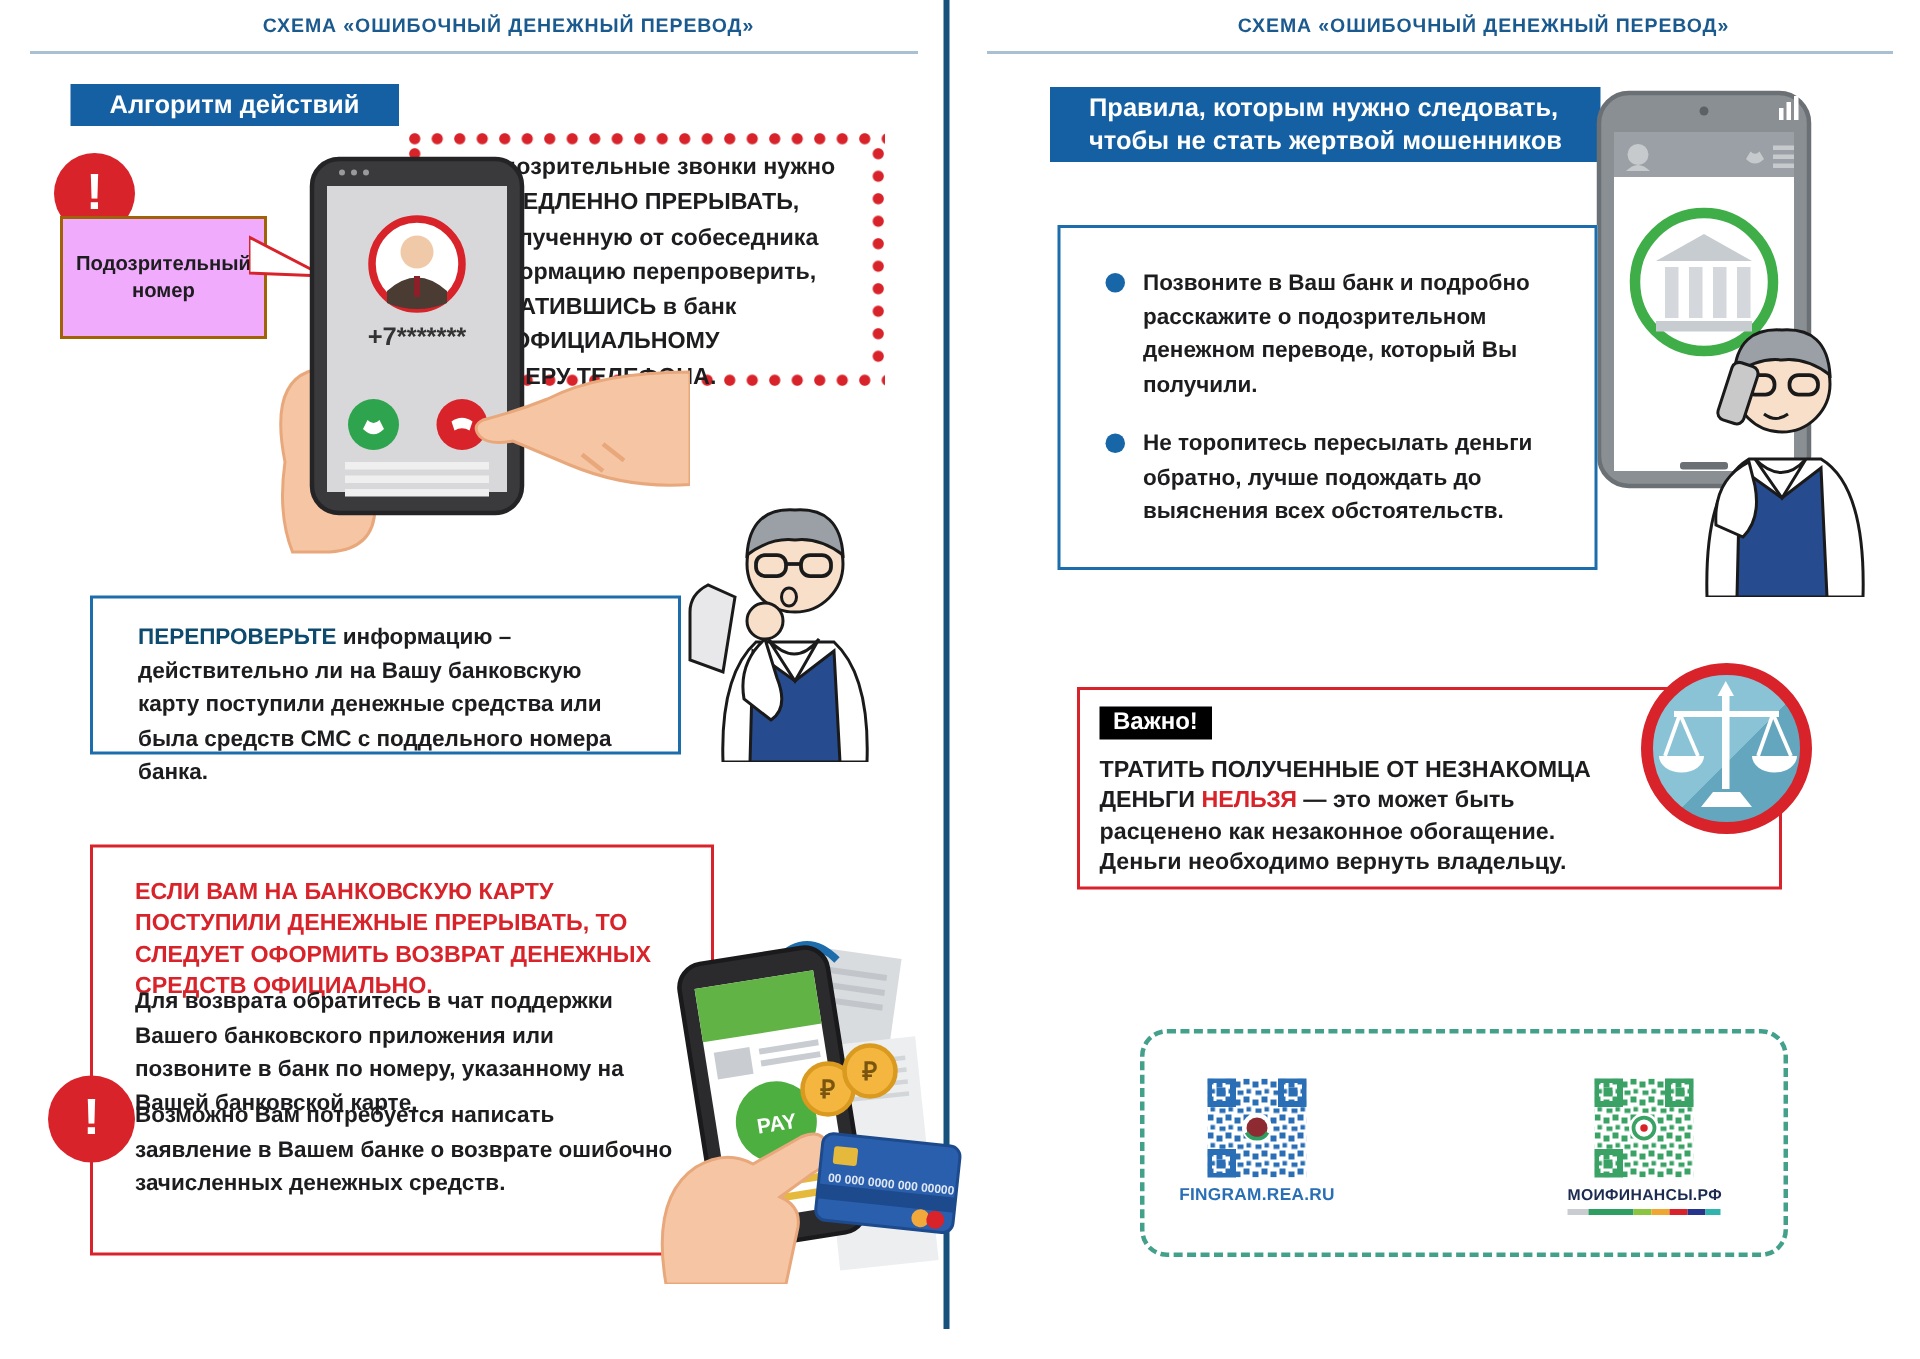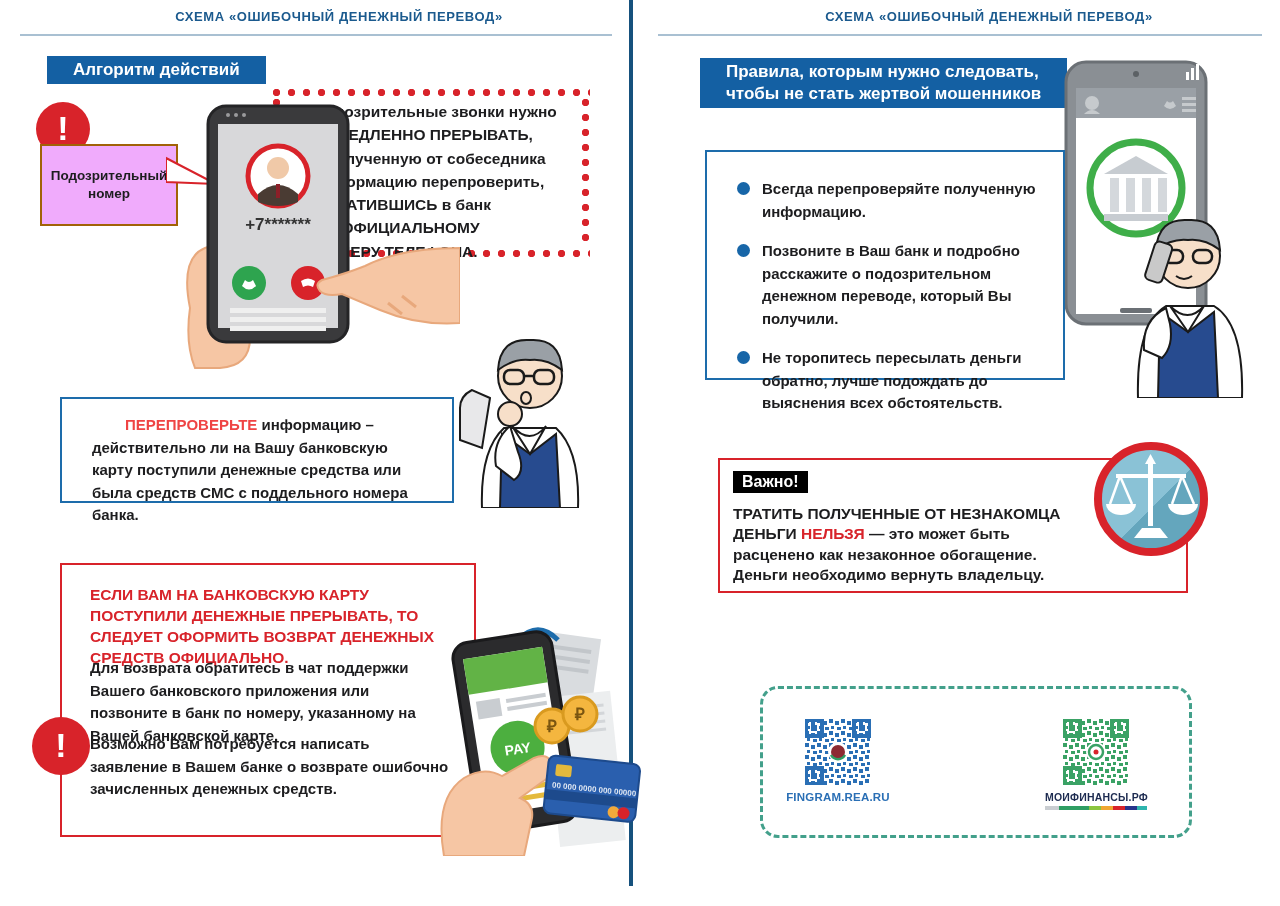--- a/index.html
+++ b/index.html
@@ -5,21 +5,21 @@
   html,body{margin:0;padding:0;background:#ffffff;}
   #canvas{position:relative;width:1280px;height:906px;background:#ffffff;overflow:hidden;
           font-family:"Liberation Sans",sans-serif;color:#1d1d1f;}
   .abs{position:absolute;}
   .hdr{width:630px;text-align:center;top:9px;font-size:13px;font-weight:bold;color:#1b5a8e;letter-spacing:.6px;padding-left:24px;}
   .hline{height:2px;background:#a9c0d2;top:34px;}
   .vdivider{left:629px;top:0;width:4px;height:886px;background:#16517d;}
   .badge{background:#1460a3;color:#ffffff;font-weight:bold;font-size:17px;padding:3px 26px;line-height:1.28;}
   .boxblue{border:2px solid #1d6cab;background:#ffffff;}
   .boxred{border:2px solid #d8232a;background:#ffffff;}
-  .blue{color:#ef4444;margin-left:33px;}
+  .blue{color:#0c4a6e;}
   .red{color:#d8232a;}
   .txt{font-weight:bold;font-size:15px;line-height:1.5;color:#1d1d1f;}
   .dotline{display:block;font-weight:bold;font-size:15.5px;line-height:1.5;color:#1d1d1f;}
   
   .dot-h{height:9px;background:radial-gradient(circle at 4.5px 4.5px,#d8232a 3.4px,transparent 4px);
          background-size:15px 9px;background-repeat:repeat-x;}
   .dot-v{width:9px;background:radial-gradient(circle at 4.5px 4.5px,#d8232a 3.4px,transparent 4px);
          background-size:9px 15px;background-repeat:repeat-y;}
   .warncircle{width:54px;height:54px;border-radius:50%;background:#d8232a;color:#fff;
               font-weight:bold;font-size:34px;text-align:center;line-height:52px;}
@@ -222,24 +222,20 @@
         </g>
       <path d="M92 340 Q90 266 120 248 L168 248 Q198 266 196 340 Z" fill="#ffffff" stroke="#1a1a1a" stroke-width="2"></path>
       <path d="M112 340 L114 254 L142 274 L168 254 L172 340 Z" fill="#274b8f" stroke="#1a1a1a" stroke-width="2"></path>
       <path d="M124 248 Q142 266 158 248 L142 274 Z" fill="#ffffff" stroke="#1a1a1a" stroke-width="2"></path>
       <path d="M120 250 Q96 262 98 292 L116 300 Q128 288 124 266 Z" fill="#ffffff" stroke="#1a1a1a" stroke-width="2"></path>
     </g>
   </svg>
 
   <div class="abs boxblue" style="left:705px;top:150px;width:356px;height:226px;">
     <div class="abs" style="left:30px;top:26px;width:300px;">
-      <div class="bullet-row">
-        <div class="bullet-dot"></div>
-        <div class="txt" style="width:280px;">Всегда перепроверяйте полученную информацию.</div>
-      </div>
       <div class="bullet-row">
         <div class="bullet-dot"></div>
         <div class="txt" style="width:280px;">Позвоните в Ваш банк и подробно расскажите о подозрительном денежном переводе, который Вы получили.</div>
       </div>
       <div class="bullet-row">
         <div class="bullet-dot"></div>
         <div class="txt" style="width:280px;">Не торопитесь пересылать деньги обратно, лучше подождать до выяснения всех обстоятельств.</div>
       </div>
     </div>
   </div>

